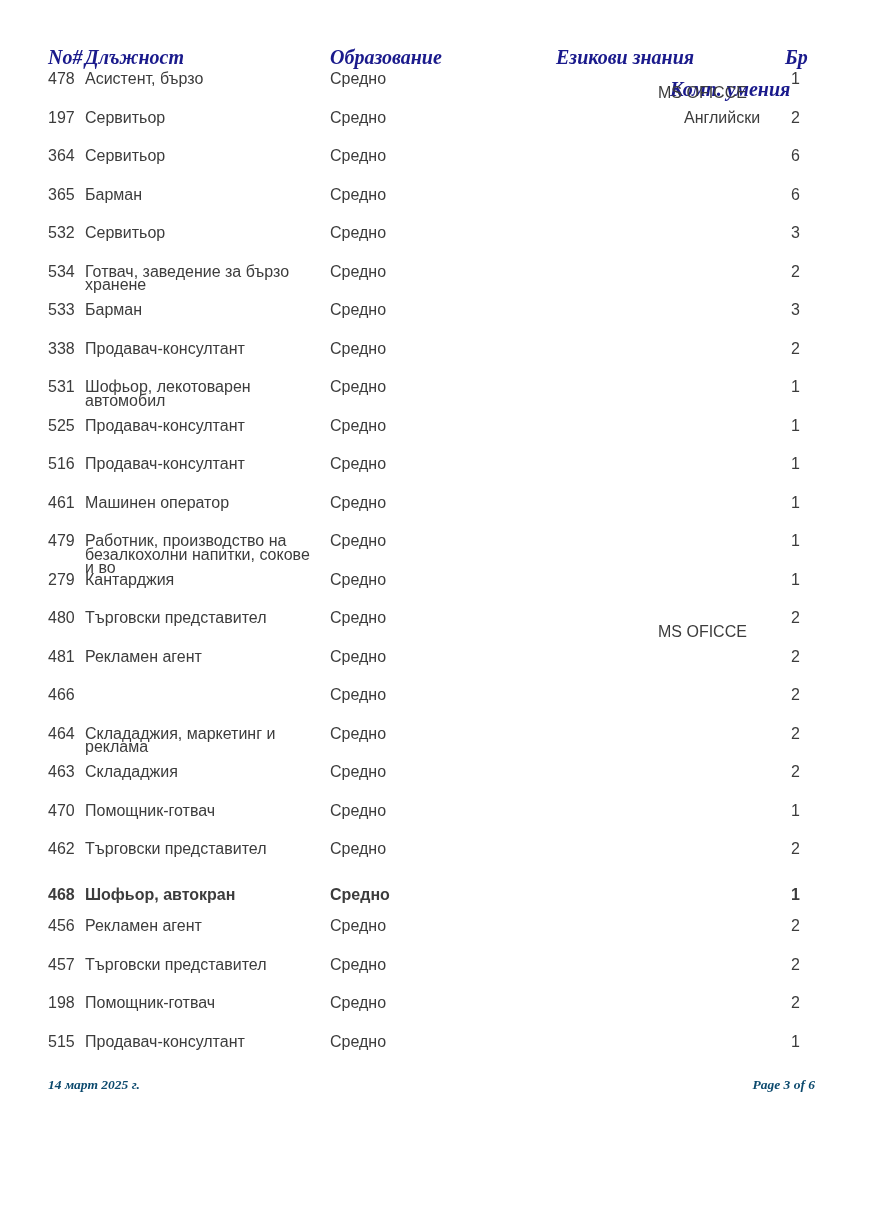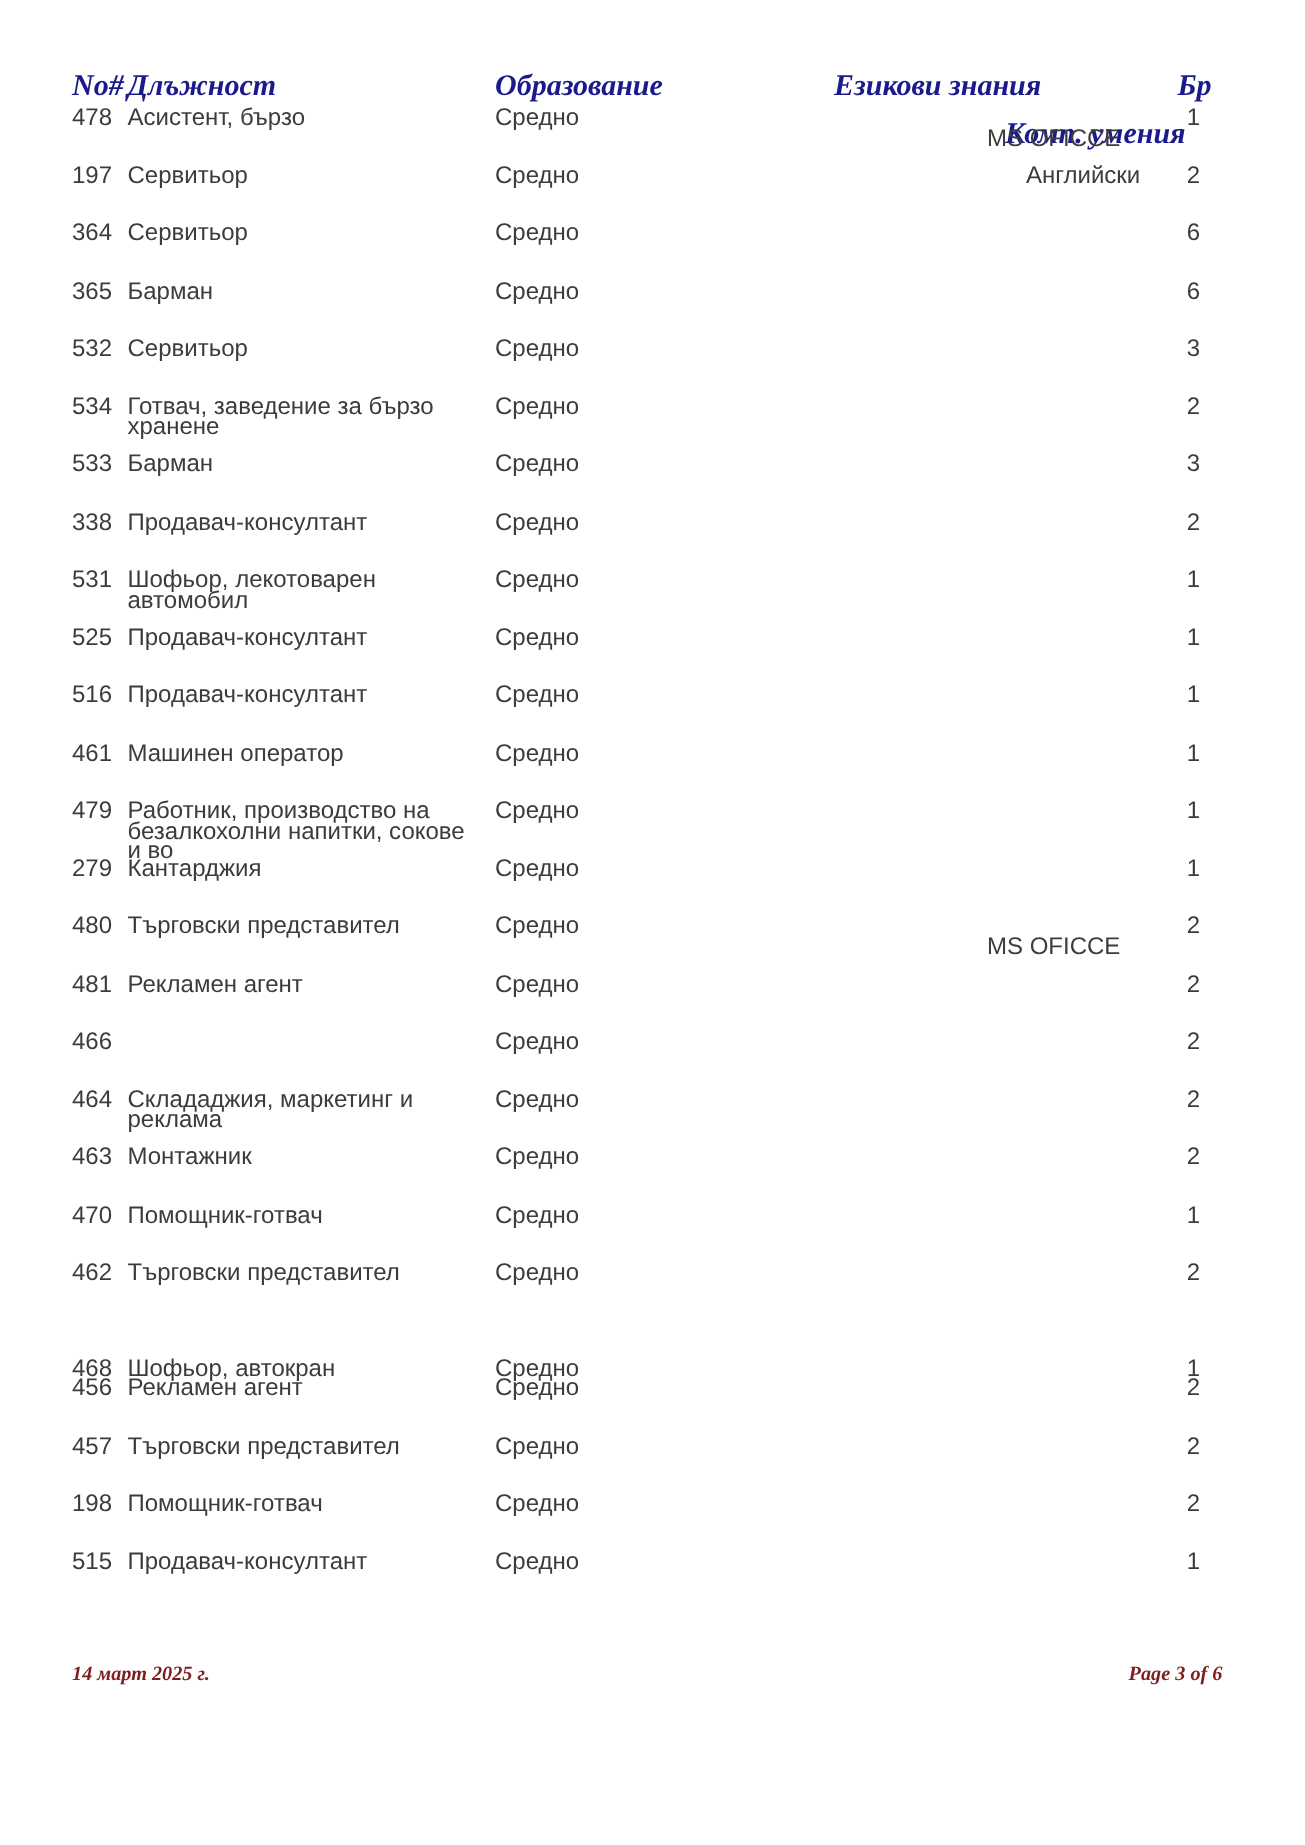--- a/index.html
+++ b/index.html
@@ -53,23 +53,22 @@
   .c-count { left: 750px; width: 50px; text-align: right; }
 
   
   .footer .f {
     position: absolute;
     top: 1077px;
     font-family: "Liberation Serif", serif;
     font-weight: bold;
     font-style: italic;
     font-size: 13.5px;
-    color: #7f1d1d;
+    color: #0c4a6e;
     white-space: nowrap;
-    margin-top: 31px;
   }
   .f-date { left: 48px; }
   .f-page { right: 55px; }
 </style>
 </head>
 <body>
 
 <div class="page">
 
   <div class="thead">
@@ -187,37 +186,37 @@
         <div class="c c-count">2</div>
       </div>
       <div class="row" style="top: 654.5px;">
         <div class="c c-no">464</div>
         <div class="c c-pos">Склададжия, маркетинг и реклама</div>
         <div class="c c-edu">Средно</div>
         <div class="c c-count">2</div>
       </div>
       <div class="row" style="top: 693px;">
         <div class="c c-no">463</div>
-        <div class="c c-pos">Монтажник</div>
+        <div class="c c-pos">Склададжия</div>
         <div class="c c-edu">Средно</div>
         <div class="c c-count">2</div>
       </div>
       <div class="row" style="top: 731.5px;">
         <div class="c c-no">470</div>
         <div class="c c-pos">Помощник-готвач</div>
         <div class="c c-edu">Средно</div>
         <div class="c c-count">1</div>
       </div>
       <div class="row" style="top: 770px;">
         <div class="c c-no">462</div>
         <div class="c c-pos">Търговски представител</div>
         <div class="c c-edu">Средно</div>
         <div class="c c-count">2</div>
       </div>
-      <div class="row" style="top: 834px;">
+      <div class="row" style="top: 816px; font-weight: bold;">
         <div class="c c-no">468</div>
         <div class="c c-pos">Шофьор, автокран</div>
         <div class="c c-edu">Средно</div>
         <div class="c c-count">1</div>
       </div>
       <div class="row" style="top: 847px;">
         <div class="c c-no">456</div>
         <div class="c c-pos">Рекламен агент</div>
         <div class="c c-edu">Средно</div>
         <div class="c c-count">2</div>

